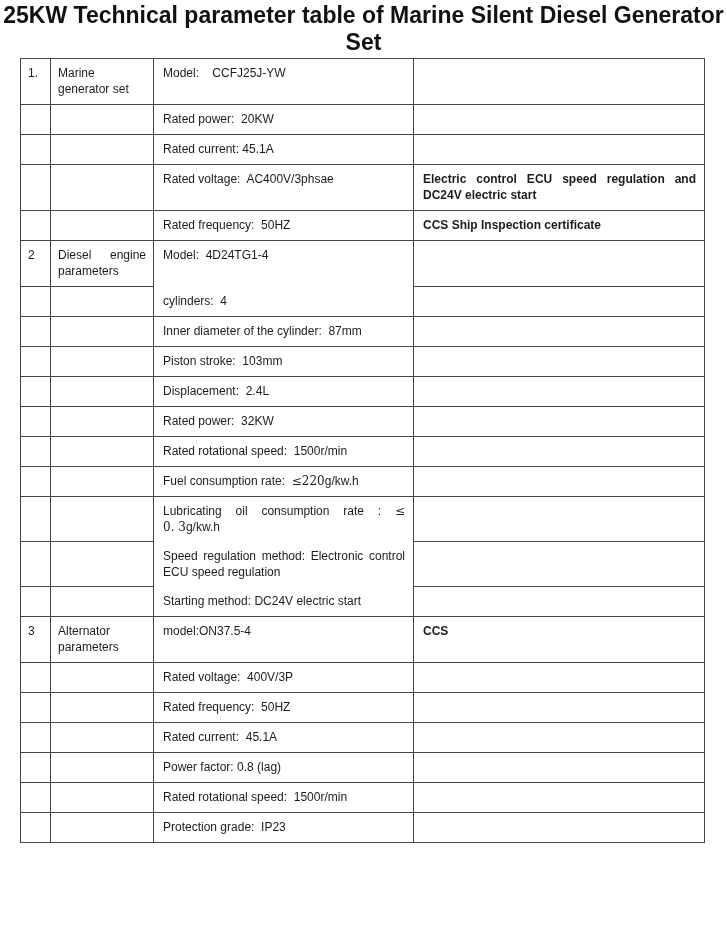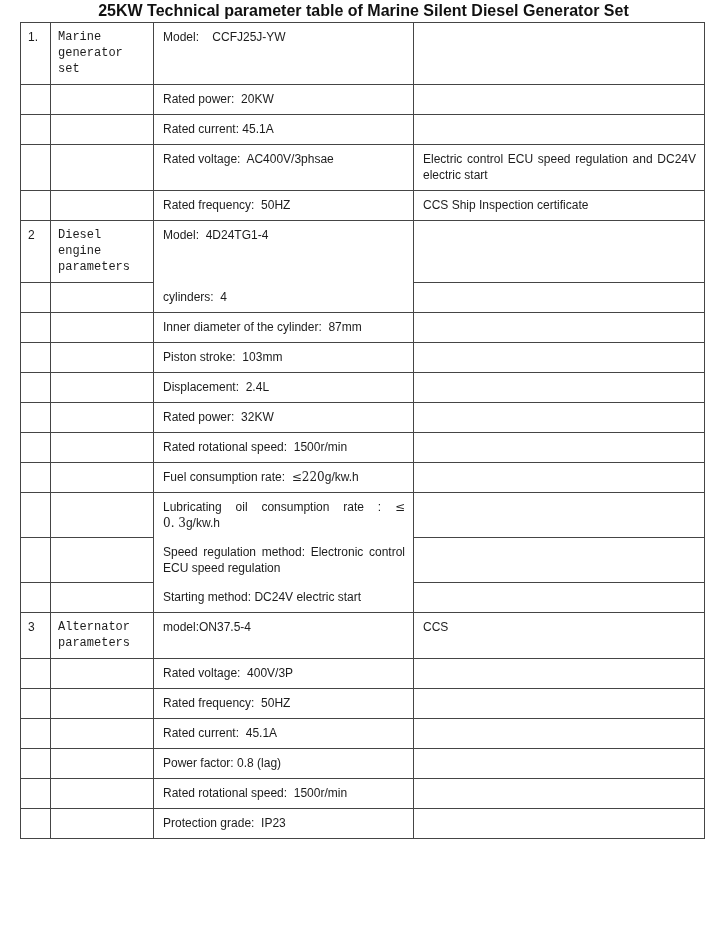--- a/index.html
+++ b/index.html
@@ -10,21 +10,21 @@
     font-family: "Liberation Sans", sans-serif;
     color: #1c1c1c;
   }
   .page {
     width: 727px;
     height: 929px;
     background: #ffffff;
     overflow: hidden;
   }
   h1.doc-title {
-    font-size: 16px;
+    font-size: 23px;
     font-weight: 700;
     text-align: center;
     margin: 2px 0 2px 0;
     color: #111111;
     font-family: "Liberation Sans", sans-serif;
   }
   table.param-table {
     border-collapse: collapse;
     table-layout: fixed;
     margin-left: 20px;
@@ -45,24 +45,23 @@
   }
   td.col-num {
     padding-left: 7px;
     padding-right: 2px;
   }
   td.col-cat {
     white-space: normal;
     text-align: justify;
     padding-left: 7px;
     padding-right: 7px;
-    font-family: Liberation Mono, monospace;
   }
   td.col-param { padding-left: 9px; }
-  td.col-note  { padding-left: 9px; }
+  td.col-note  { padding-left: 9px; font-weight: bold; }
   td.justify {
     white-space: normal;
     text-align: justify;
   }
   td.merge-top {
     border-top-style: hidden;
   }
   .serif {
     font-family: "DejaVu Serif", serif;
   }

